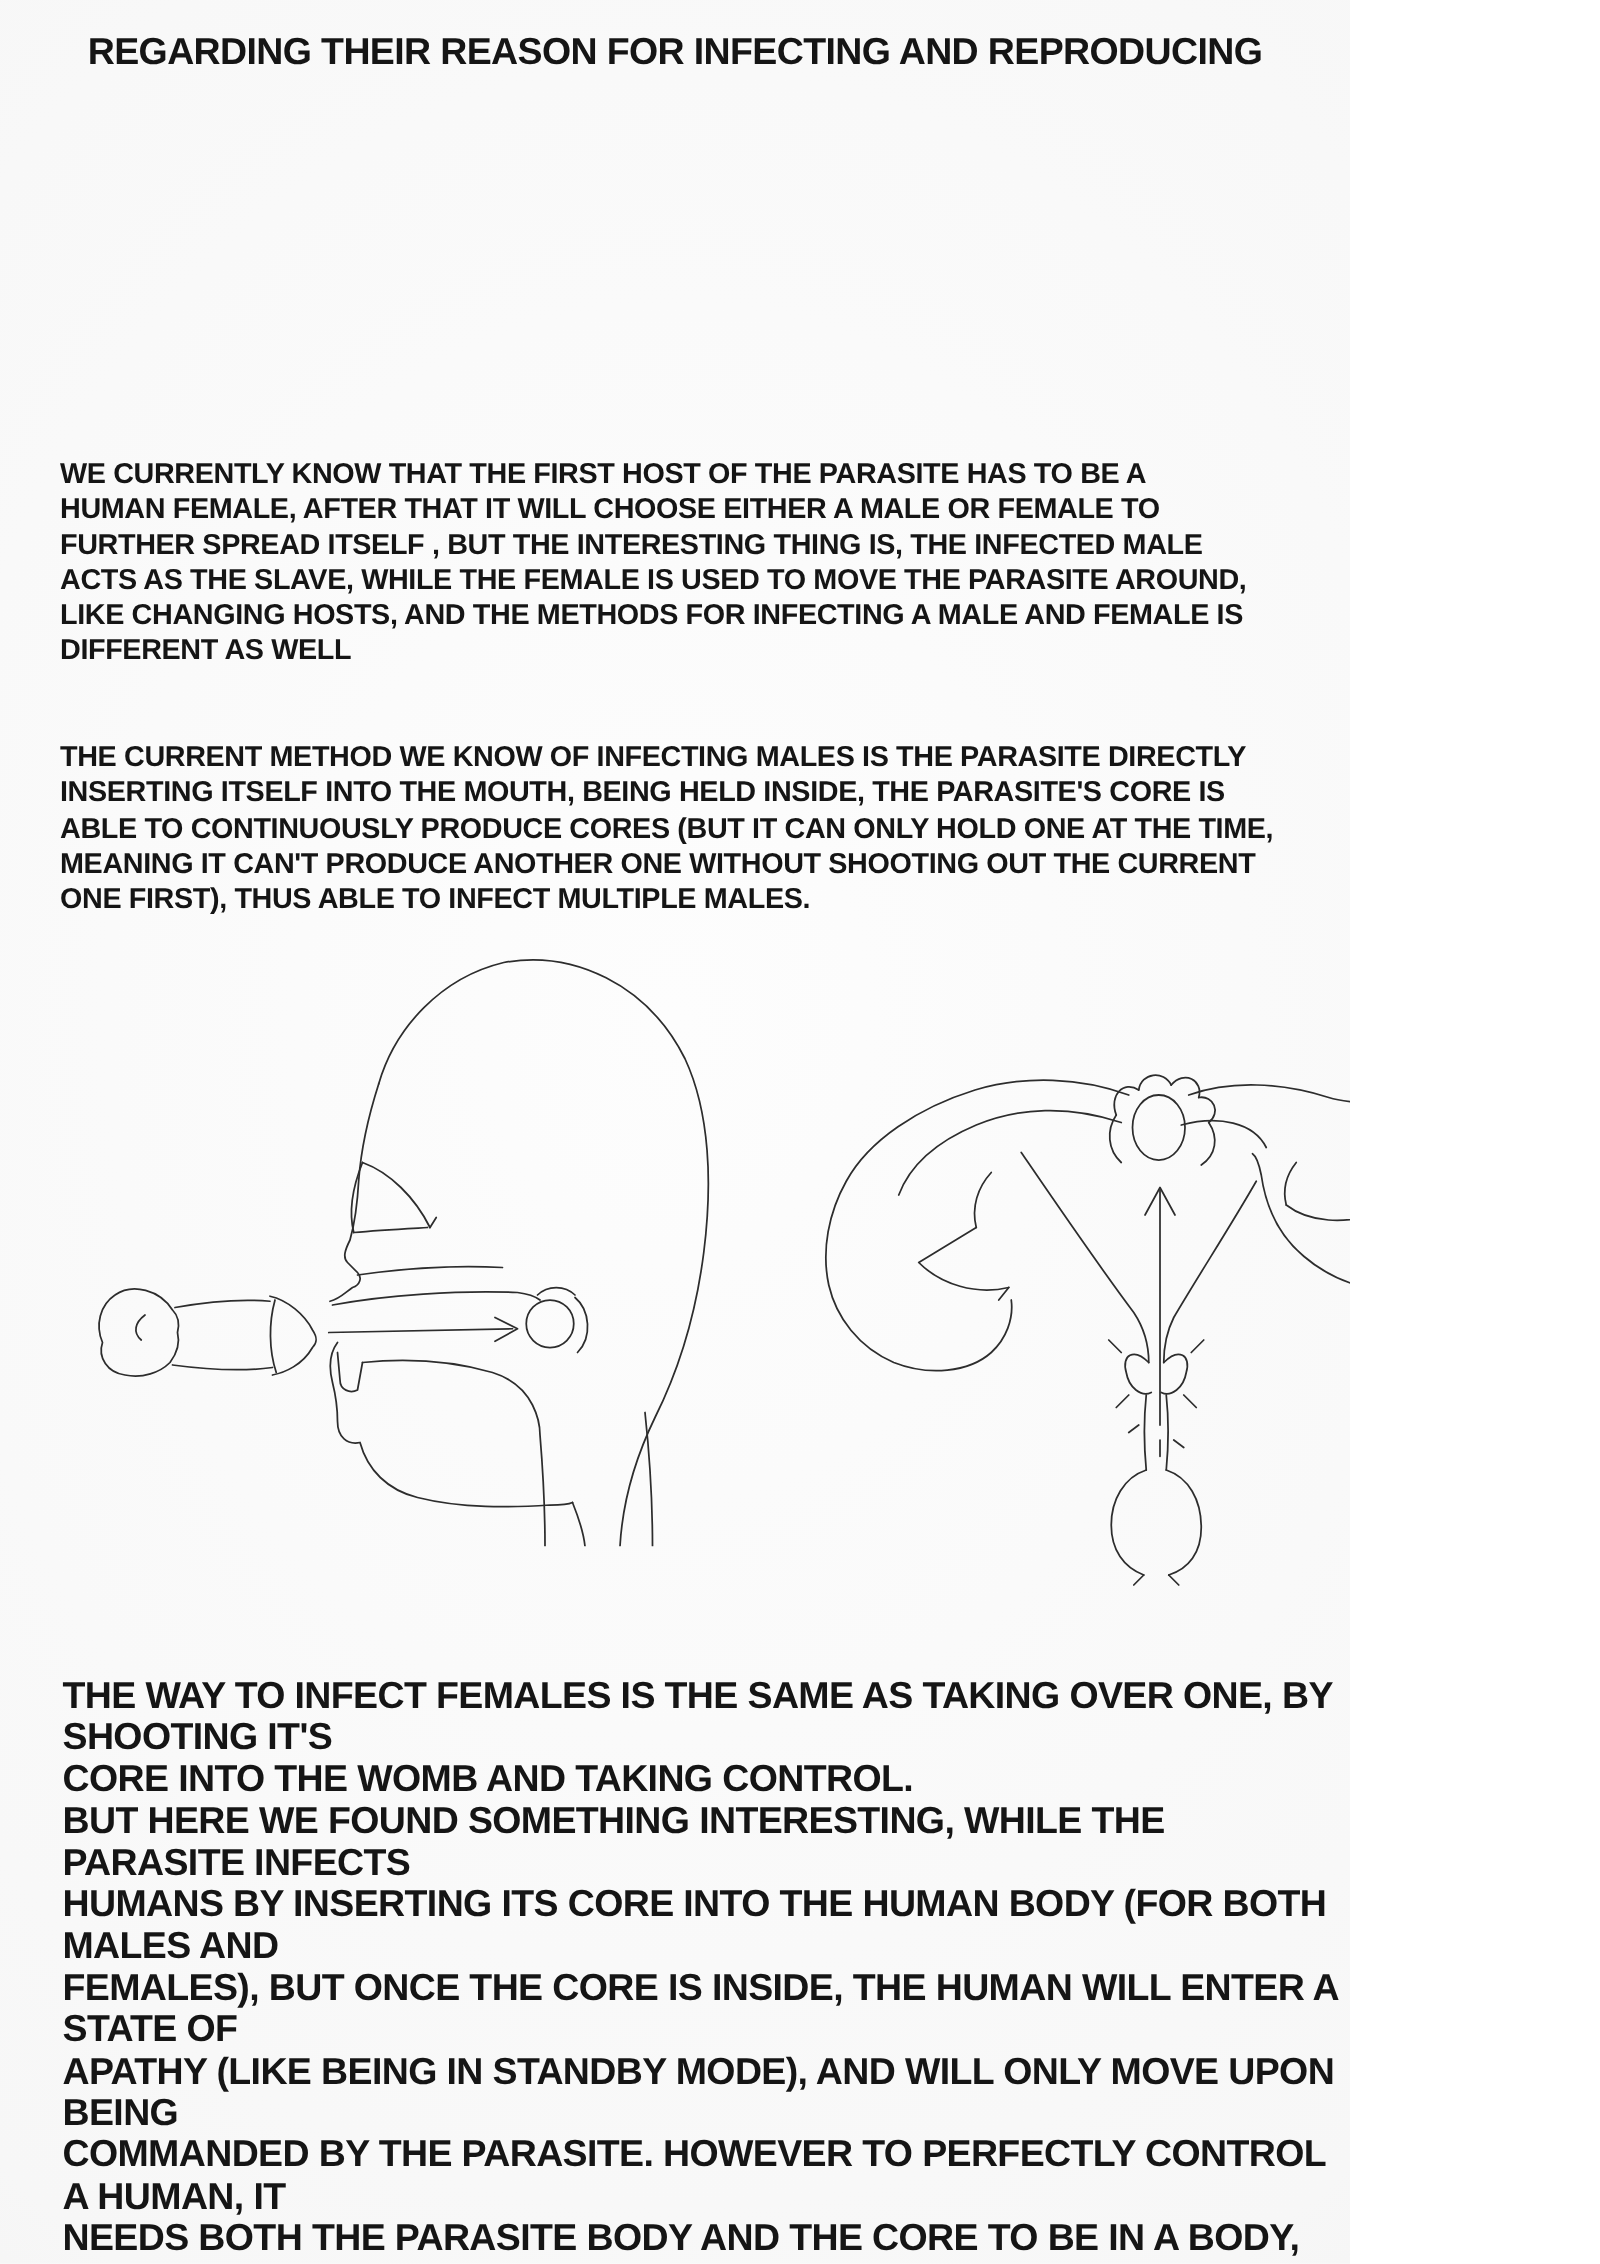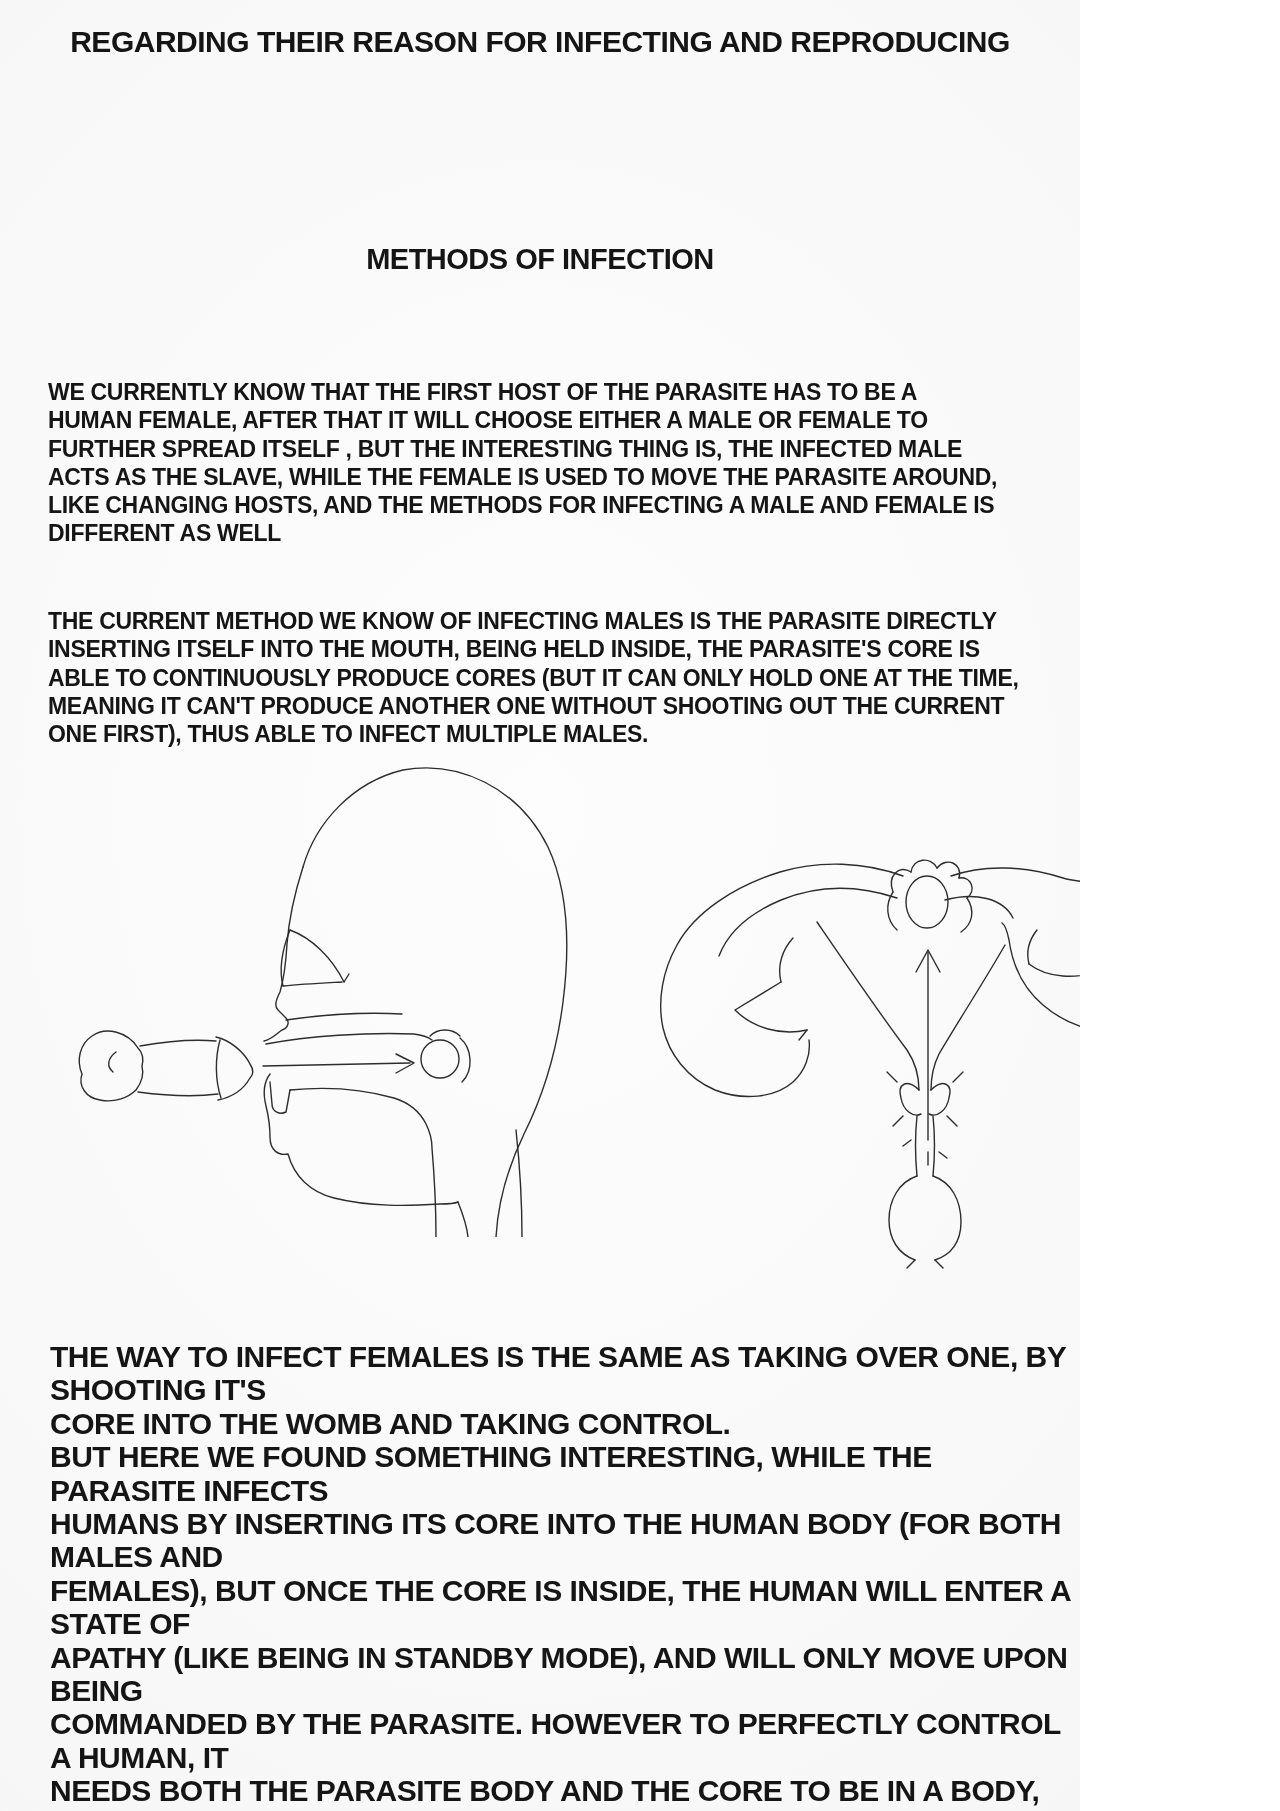--- a/index.html
+++ b/index.html
@@ -28,43 +28,42 @@
     position: absolute;
     left: 48px;
     margin: 0;
     font-weight: 700;
     font-size: 23px;
     line-height: 28.3px;
     letter-spacing: -0.3px;
     white-space: pre-line;
   }
   .p1 { top: 98px; }
-  .p2 { top: 364px; margin-top: 14px; }
-  .p3 { top: 607px; }
+  .p2 { top: 364px; }
+  .p3 { top: 591px; }
   .p4 { top: 1340px; left: 50px; font-size: 30px; line-height: 33.4px; letter-spacing: -0.5px; }
   .fig { position: absolute; }
   .fig-head   { left: 58px;  top: 752px; width: 520px; height: 485px; }
   .fig-uterus { left: 585px; top: 840px; width: 600px; height: 430px; }
   .fig path, .fig circle, .fig ellipse, .fig polyline {
     fill: none;
     stroke: #2d2d2d;
     stroke-width: 1.4;
     stroke-linecap: round;
     stroke-linejoin: round;
   }
 </style>
 </head>
 <body>
 
 <div class="page">
 
   <h1 class="title">REGARDING THEIR REASON FOR INFECTING AND REPRODUCING</h1>
 
 
-  <h2 class="subtitle">METHODS OF INFECTION</h2>
 
   <div class="para p2">WE CURRENTLY KNOW THAT THE FIRST HOST OF THE PARASITE HAS TO BE A
 HUMAN FEMALE, AFTER THAT IT WILL CHOOSE EITHER A MALE OR FEMALE TO
 FURTHER SPREAD ITSELF , BUT THE INTERESTING THING IS, THE INFECTED MALE
 ACTS AS THE SLAVE, WHILE THE FEMALE IS USED TO MOVE THE PARASITE AROUND,
 LIKE CHANGING HOSTS, AND THE METHODS FOR INFECTING A MALE AND FEMALE IS
 DIFFERENT AS WELL</div>
 
   <div class="para p3">THE CURRENT METHOD WE KNOW OF INFECTING MALES IS THE PARASITE DIRECTLY
 INSERTING ITSELF INTO THE MOUTH, BEING HELD INSIDE, THE PARASITE'S CORE IS

